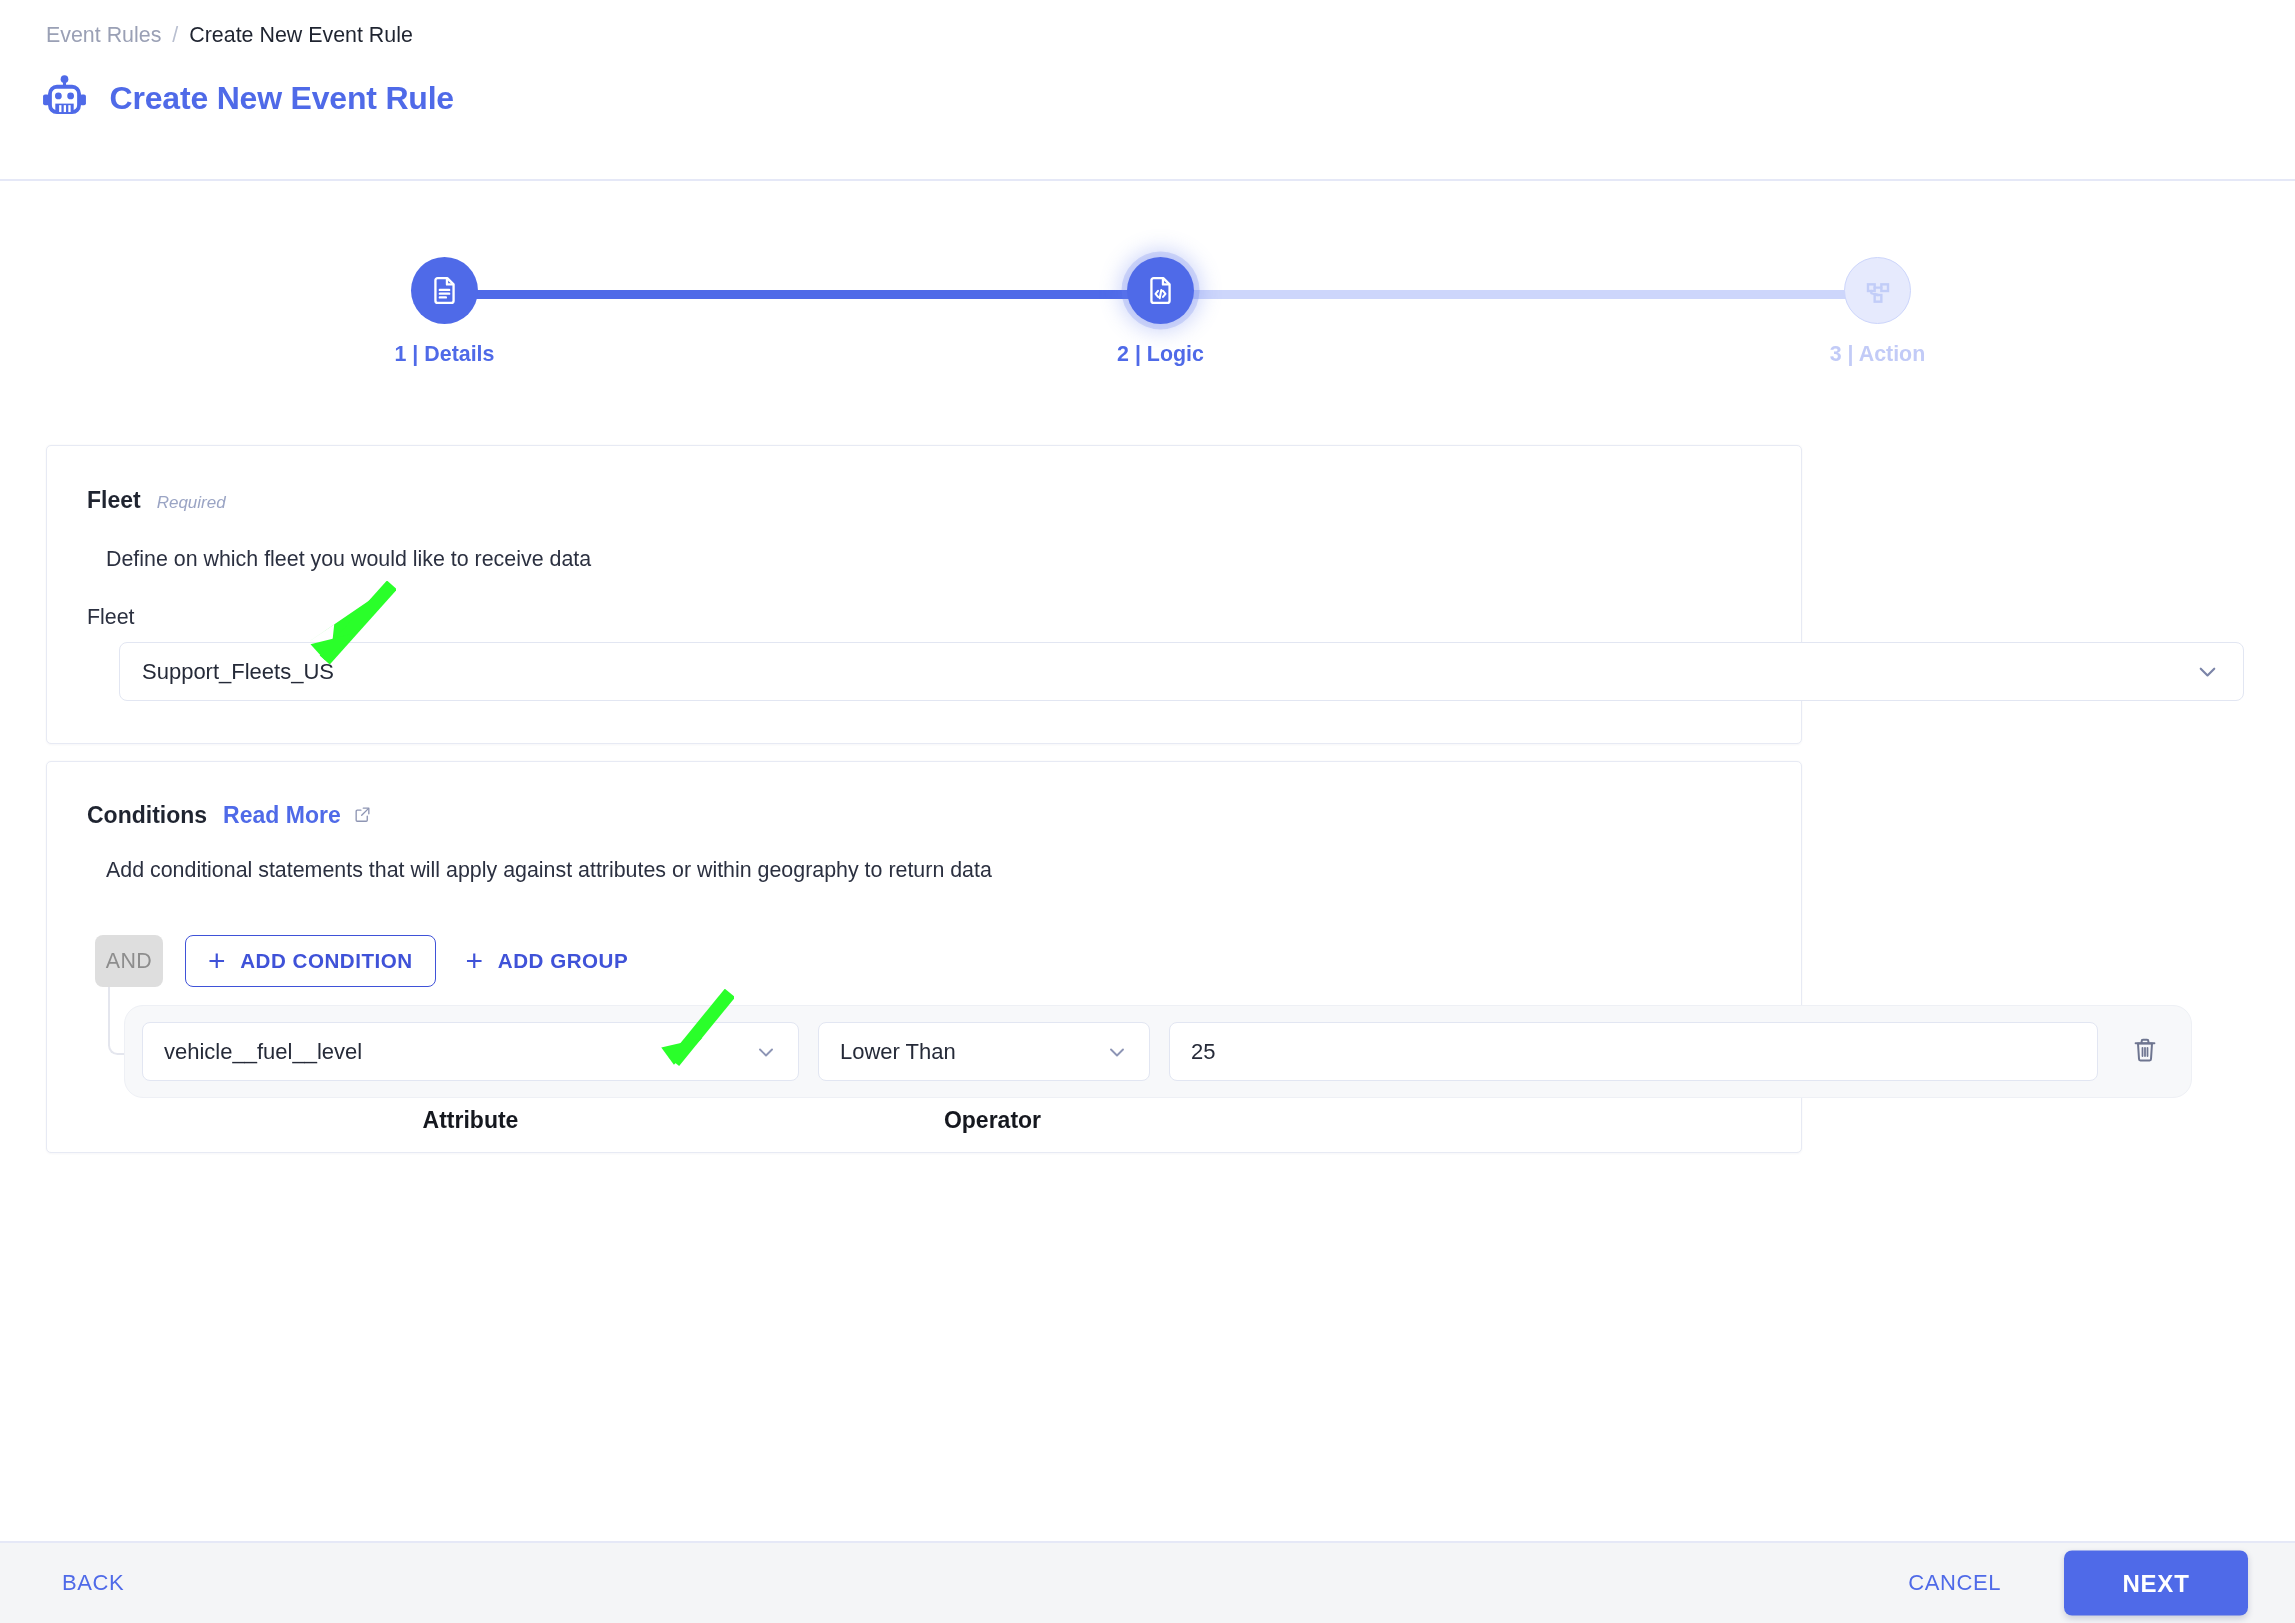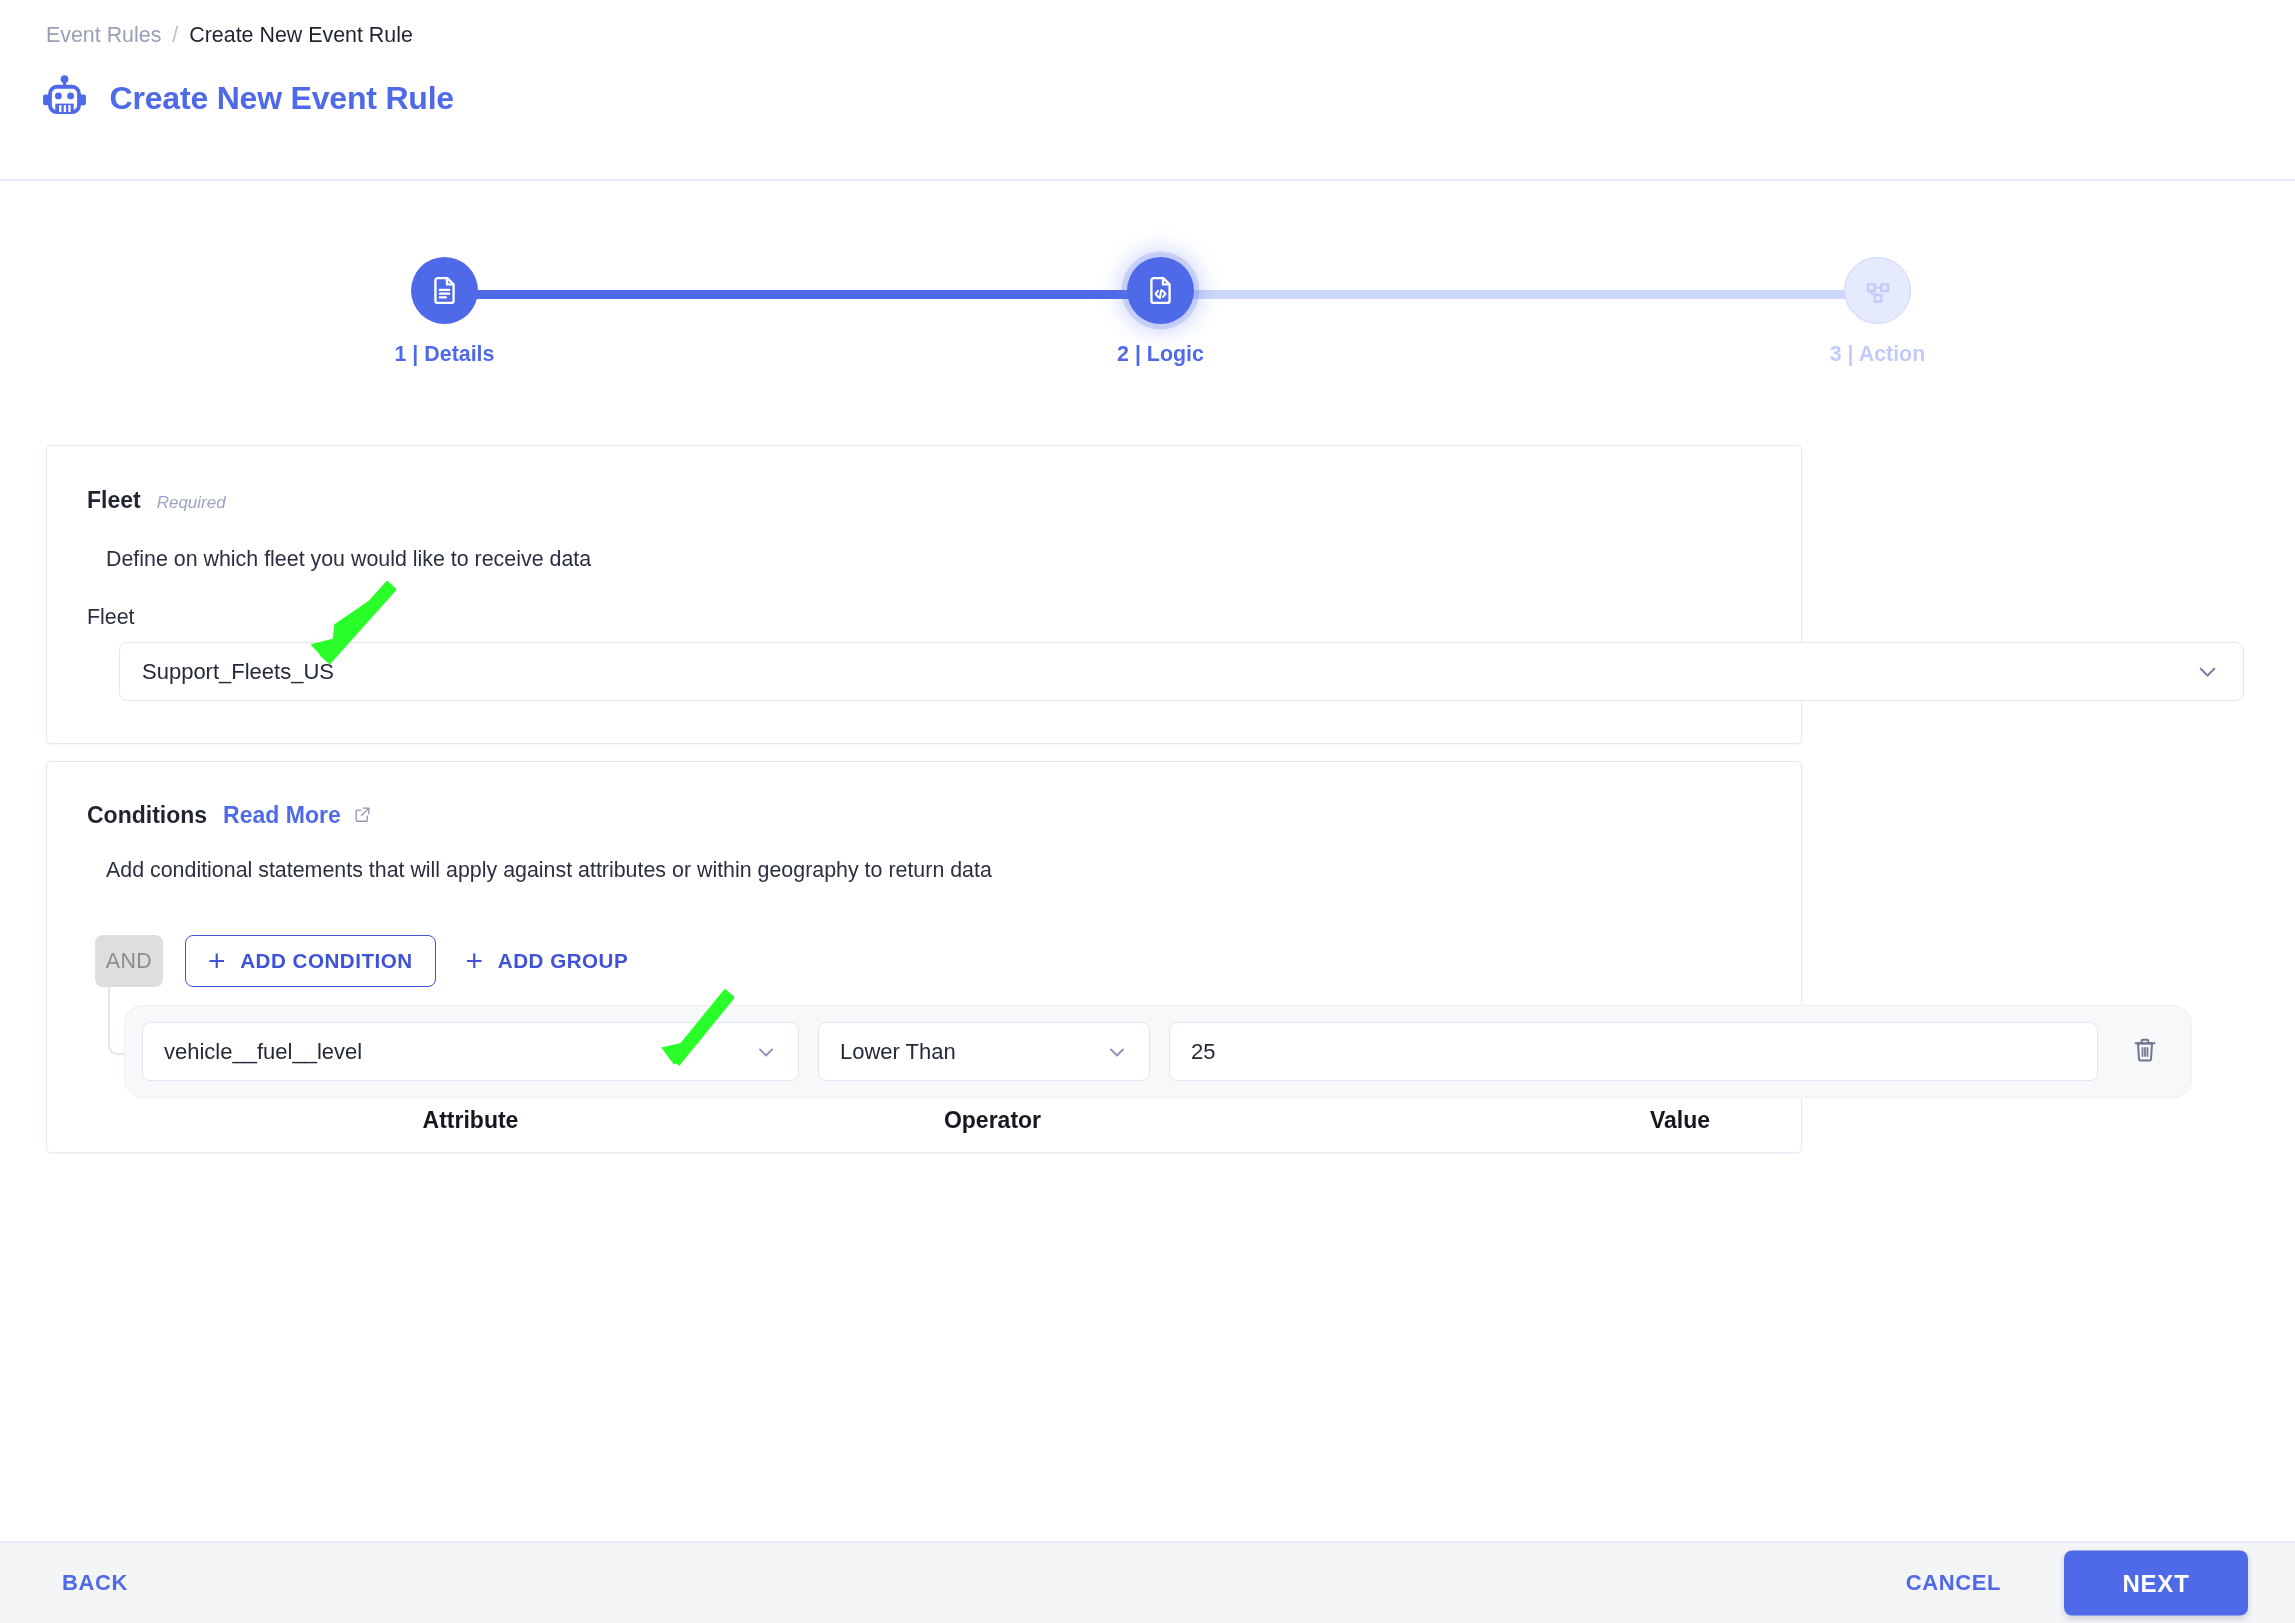--- a/index.html
+++ b/index.html
@@ -107,21 +107,21 @@
   .col-labels { position: absolute; left: 124px; top: 1107px; width: 2068px; display: flex; }
   .col-label { font-size: 23px; font-weight: 700; color: #15181f; text-align: center; }
   .col-label.attr { width: 693px; }
   .col-label.op { width: 351px; }
   .col-label.val { flex: 1; }
 
   
   .footer { position: absolute; left: 0; top: 1541px; width: 2295px; height: 82px; background: #f4f5f7; border-top: 2.4px solid #e5e8f7; }
   .btn-text-blue {
     position: absolute; background: transparent; border: none; cursor: pointer;
-    font-size: 22px; font-weight: 700; color: #4f6ae8; letter-spacing: 0.6px;
+    font-size: 22px; font-weight: 400; color: #4f6ae8; letter-spacing: 0.6px;
   }
   #back-button { left: 62px; top: 50%; transform: translateY(-50%); }
   #cancel-button { right: 294px; top: 50%; transform: translateY(-50%); }
   #next-button {
     position: absolute; right: 47px; top: 50%; transform: translateY(-50%);
     width: 184px; height: 65px; background: #4f6ae8; border: none; border-radius: 8px;
     color: #fff; font-size: 24px; font-weight: 700; letter-spacing: 0.8px; cursor: pointer;
     box-shadow: 0 3.2px 6.3px rgba(30,40,90,0.18);
     font-family: "Liberation Sans", sans-serif;
   }
@@ -298,21 +298,20 @@
             <path d="M10 10.2v6.6M12 10.2v6.6M14 10.2v6.6" stroke="#6e7590" stroke-width="1.4" stroke-linecap="round"></path>
           </svg>
         </span>
       </button>
     </div>
   </div>
 
   <div class="col-labels">
     <div class="col-label attr">Attribute</div>
     <div class="col-label op">Operator</div>
-    <div class="col-label val">Value</div>
   </div>
 
   <svg class="anno" style="left:293px; top:581px;" width="103" height="87" viewBox="0 0 130 110">
     <path d="M125 5 L48 92 L52 55 L18 78 Z" fill="#2aff2a"></path>
     <path d="M125 5 L40 100" stroke="#2aff2a" stroke-width="17" stroke-linecap="butt"></path>
     <path d="M40 100 L78 66 L22 80 Z" fill="#2aff2a"></path>
   </svg>
 
   <svg class="anno" style="left:647px; top:989px;" width="87" height="79" viewBox="0 0 110 100">
     <path d="M105 5 L34 92" stroke="#2aff2a" stroke-width="17" stroke-linecap="butt"></path>

